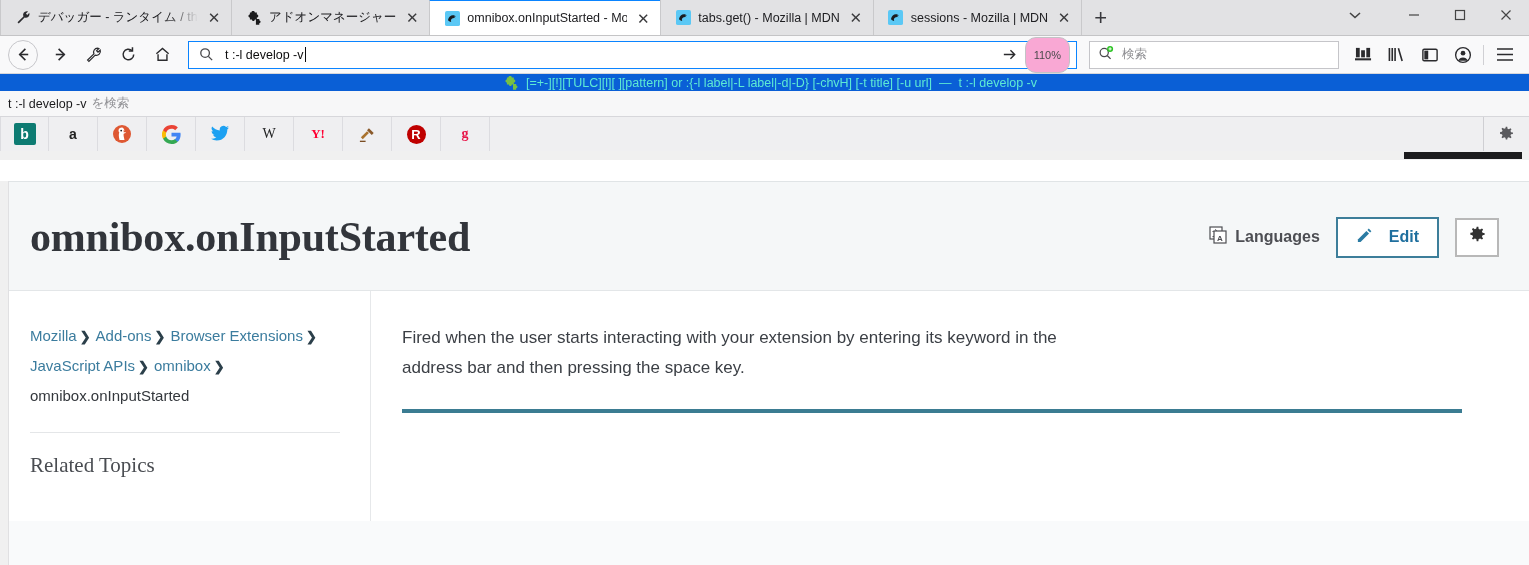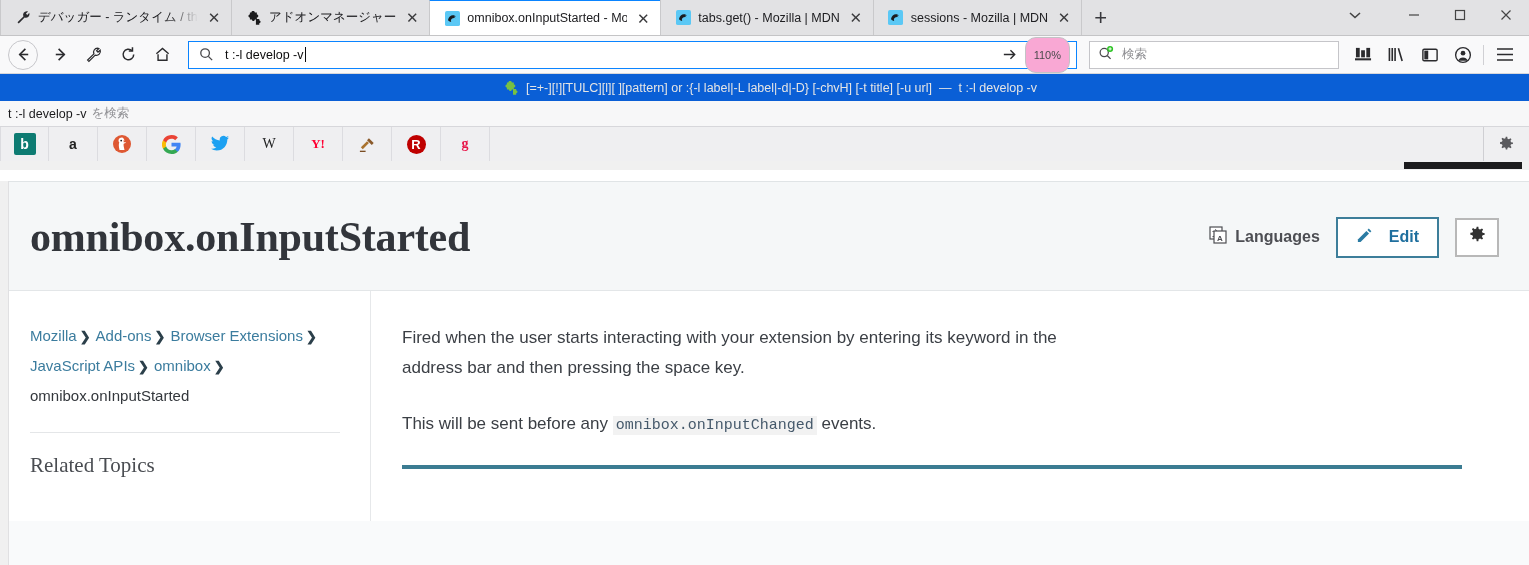--- a/index.html
+++ b/index.html
@@ -157,27 +157,27 @@
   .nav-right { display: flex; align-items: center; margin-left: 6px; flex: 0 0 auto; }
   .tbbtn {
     width: 33px; height: 30px;
     display: flex; align-items: center; justify-content: center;
     color: #2b2b2e;
   }
   .nav-sep { width:1px; height: 20px; background:#d0d0d4; margin: 0 4px; }
 
   
   .ac-row {
-    height: 27px;
+    height: 17px;
     background: #0a5fd6;
     display: flex;
     align-items: center;
     justify-content: center;
     gap: 7px;
-    color: #e5e5e5;
+    color: #5eead4;
     font-size: 12.5px;
     padding-left: 12px;
   }
   .ac-row2 {
     height: 26px;
     background: #f7f7f8;
     display: flex;
     align-items: center;
     padding-left: 8px;
     font-size: 12.5px;
@@ -685,20 +685,19 @@
           <a href="#">Mozilla</a><span class="crumb-sep">❯</span><a href="#">Add-ons</a><span class="crumb-sep">❯</span><a href="#">Browser Extensions</a><span class="crumb-sep">❯</span><br>
           <a href="#">JavaScript APIs</a><span class="crumb-sep">❯</span><a href="#">omnibox</a><span class="crumb-sep">❯</span><br>
           <span class="crumb-current">omnibox.onInputStarted</span>
         </div>
         <div class="side-rule"></div>
         <div class="related-h">Related Topics</div>
       </aside>
 
       <main class="content">
         <p>Fired when the user starts interacting with your extension by entering its keyword in the address bar and then pressing the space key.</p>
-        <p><span>This will be sent before any </span><code class="inline">omnibox.onInputChanged</code><span> events.</span></p>
         <div class="teal-rule"></div>
         <div class="clipped-row"></div>
       </main>
 
     </div>
   </div>
 </div>
 
 </body></html>

